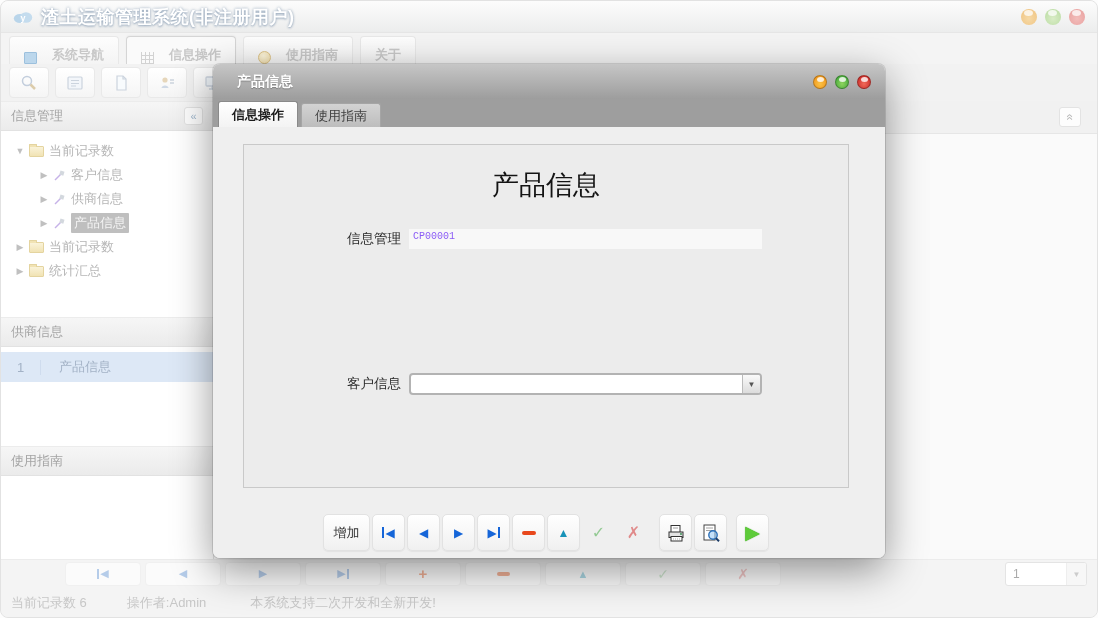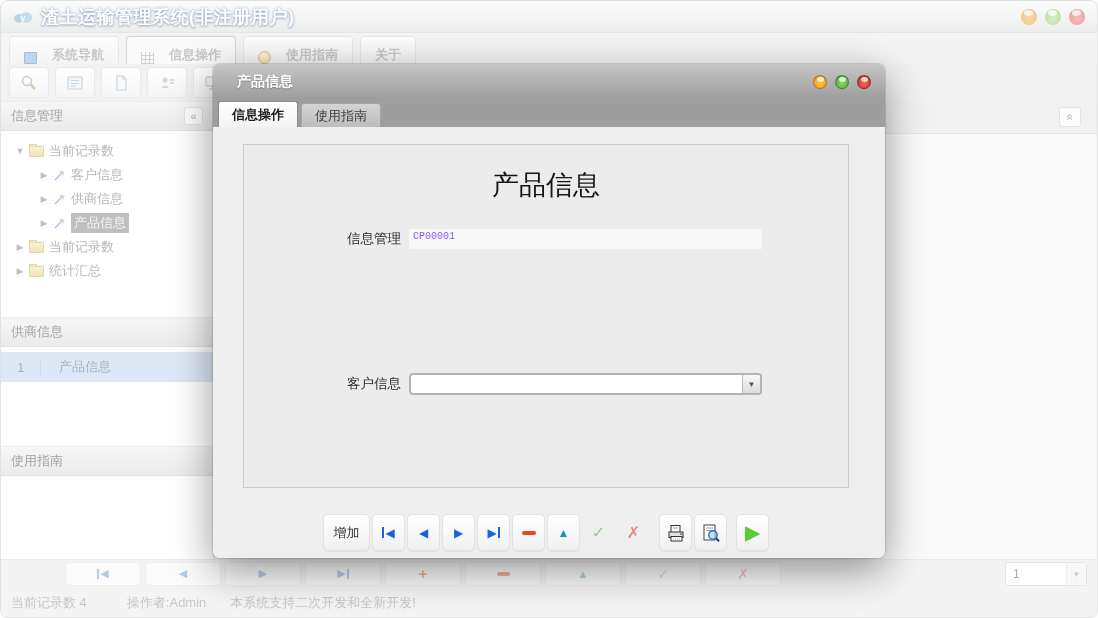--- a/index.html
+++ b/index.html
@@ -69,21 +69,21 @@
   .g-check2 { color:#cde4cd; font-size:14px; font-weight:bold; }
   .g-x2 { color:#f0c6c6; font-size:14px; font-weight:bold; }
   .rec-combo { position:absolute; right:10px; top:2px; width:82px; height:24px; background:#fff; border:1px solid #e4e4e4; border-radius:3px; display:flex; }
   .rec-combo .v { flex:1; font-size:12px; color:#aaa; padding:4px 0 0 7px; }
   .rec-combo .dd { width:20px; border-left:1px solid #eee; background:#f7f7f7; color:#ccc; font-size:8px; display:flex; align-items:center; justify-content:center; border-radius:0 2px 2px 0; }
 
   
   .statusbar { position:absolute; left:0; top:586px; width:100%; height:32px; background:#f4f4f4; display:flex; align-items:center; font-size:13px; color:#c7c7c7; }
   .statusbar span { margin-left:10px; }
   .statusbar .op { margin-left:40px; }
-  .statusbar .msg { margin-left:24px; }
+  .statusbar .msg { margin-left:44px; }
 
   
   .dialog { position:absolute; left:212px; top:63px; width:672px; height:494px; border-radius:7px; overflow:hidden;
     box-shadow:0 12px 40px rgba(0,0,0,.42), 0 0 0 1px rgba(0,0,0,.12); background:#efefef; }
   .dlg-titlebar { height:35px; background:linear-gradient(#c6c6c6,#9d9d9d); display:flex; align-items:center; padding:0 14px 0 24px; }
   .dlg-titlebar .dtitle { color:#fff; font-weight:bold; font-size:14px; text-shadow:0 1px 1px rgba(0,0,0,.25); }
   .dorbs { margin-left:auto; display:flex; gap:8px; }
   .dorb { width:14px; height:14px; border-radius:50%; position:relative; border:1px solid rgba(0,0,0,.25); }
   .dorb::after { content:""; position:absolute; left:2.5px; top:1px; width:7px; height:5px; border-radius:50%; background:rgba(255,255,255,.8); }
   .dorb.o1 { background:radial-gradient(circle at 50% 65%, #fbc245, #ef8d12); }
@@ -302,21 +302,21 @@
     <div class="nbtn">
       <span class="g-x2">✗</span>
     </div>
     <div class="rec-combo">
       <span class="v">1</span>
       <span class="dd">▼</span>
     </div>
   </div>
 
   <div class="statusbar">
-    <span>当前记录数 4</span>
+    <span>当前记录数 6</span>
     <span class="op">操作者:Admin</span>
     <span class="msg">本系统支持二次开发和全新开发!</span>
   </div>
 
   <div class="dialog">
     <div class="dlg-titlebar">
       <span class="dtitle">产品信息</span>
       <div class="dorbs">
         <div class="dorb o1"></div>
         <div class="dorb o2"></div>

